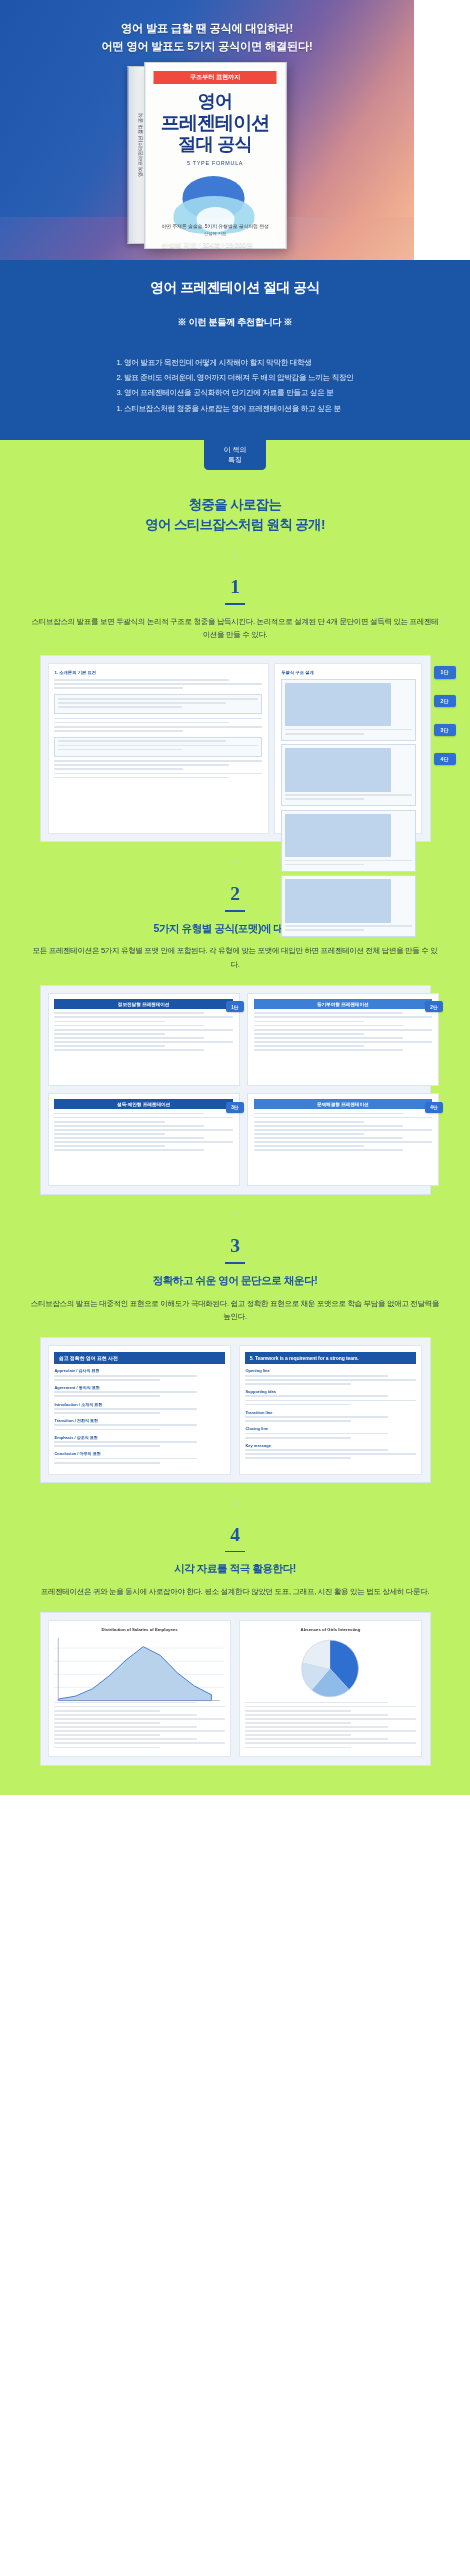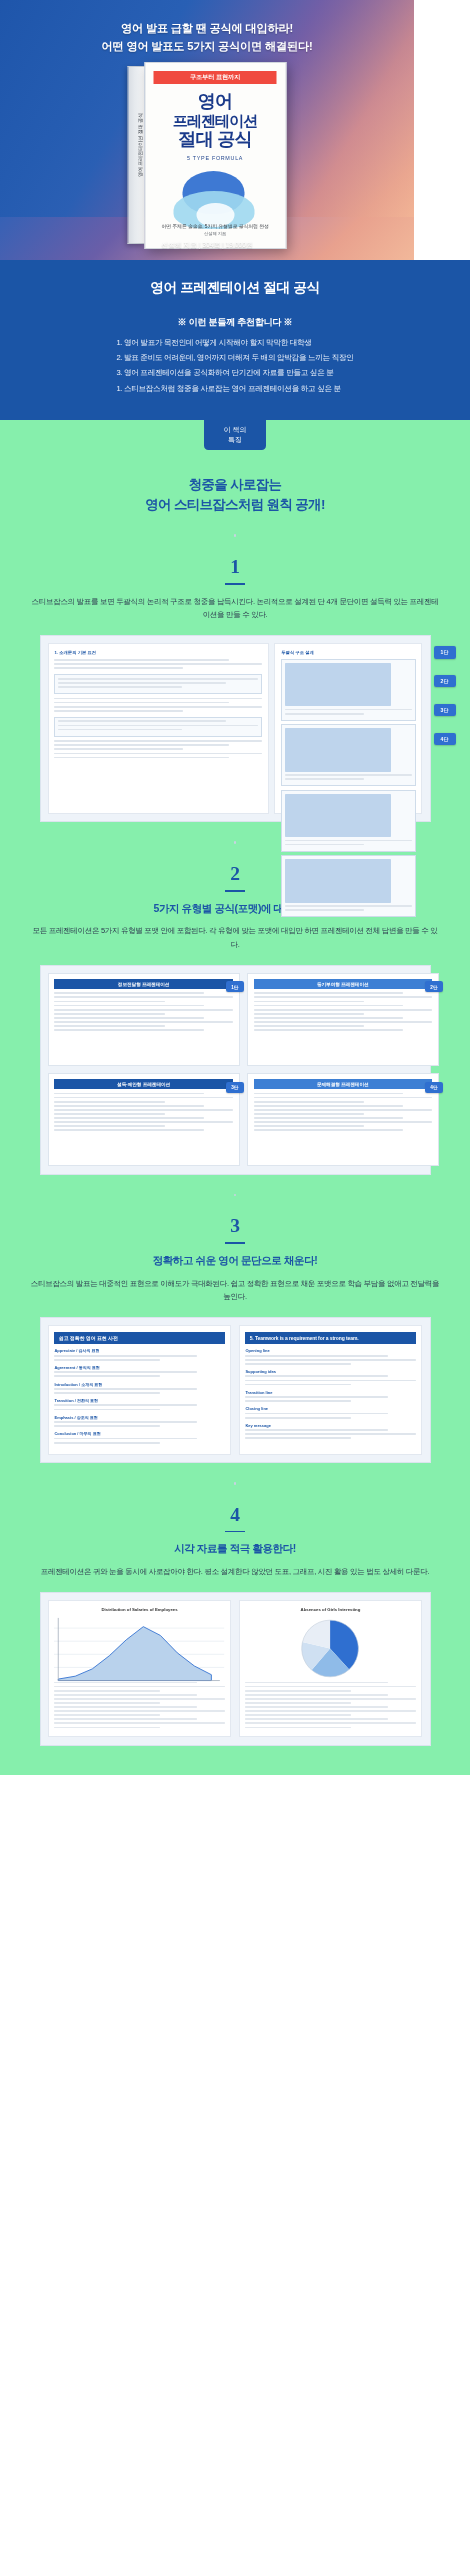--- a/index.html
+++ b/index.html
@@ -68,21 +68,21 @@
     letter-spacing: -0.1px;
   }
   .bk-title {
     margin-top: 6.5px;
     text-align: center;
     color: #1a3a8a;
     font-weight: bold;
     line-height: 1.16;
   }
   .bk-title .l1 { font-size: 18px; letter-spacing: -0.7px; display: block; }
-  .bk-title .l2 { font-size: 15px; letter-spacing: -0.9px; display: block; }
+  .bk-title .l2 { font-size: 19px; letter-spacing: -0.9px; display: block; }
   .bk-title .l3 { font-size: 18px; letter-spacing: -0.7px; display: block; text-align: center; }
   .bk-sub {
     margin-top: 5px;
     text-align: center;
     font-size: 5.4px;
     color: #25488f;
     letter-spacing: 0.7px;
   }
   .bk-art {
     position: relative;
@@ -142,32 +142,32 @@
   .blue h2 {
     font-size: 13.7px;
     font-weight: bold;
     letter-spacing: -0.4px;
     margin-bottom: 19px;
   }
   .blue .rec-head {
     font-size: 9px;
     font-weight: bold;
     letter-spacing: -0.2px;
-    margin-bottom: 6px;
+    margin-bottom: 26px;
   }
   .blue ul { list-style: none; text-align: left; display: inline-block; }
   .blue li {
     font-size: 7.6px;
     line-height: 2.0;
     letter-spacing: -0.3px;
     color: #eef3fb;
   }
 
   
-  .body-wrap { background: #86efac; padding: 0 0 29px 0; }
+  .body-wrap { background: #bef264; padding: 0 0 29px 0; }
 
   .tab-head {
     width: 62px;
     margin: 0 auto;
     background: #1b55a6;
     color: #fff;
     text-align: center;
     font-size: 6.9px;
     line-height: 1.4;
     padding: 5px 0 5.8px 0;

